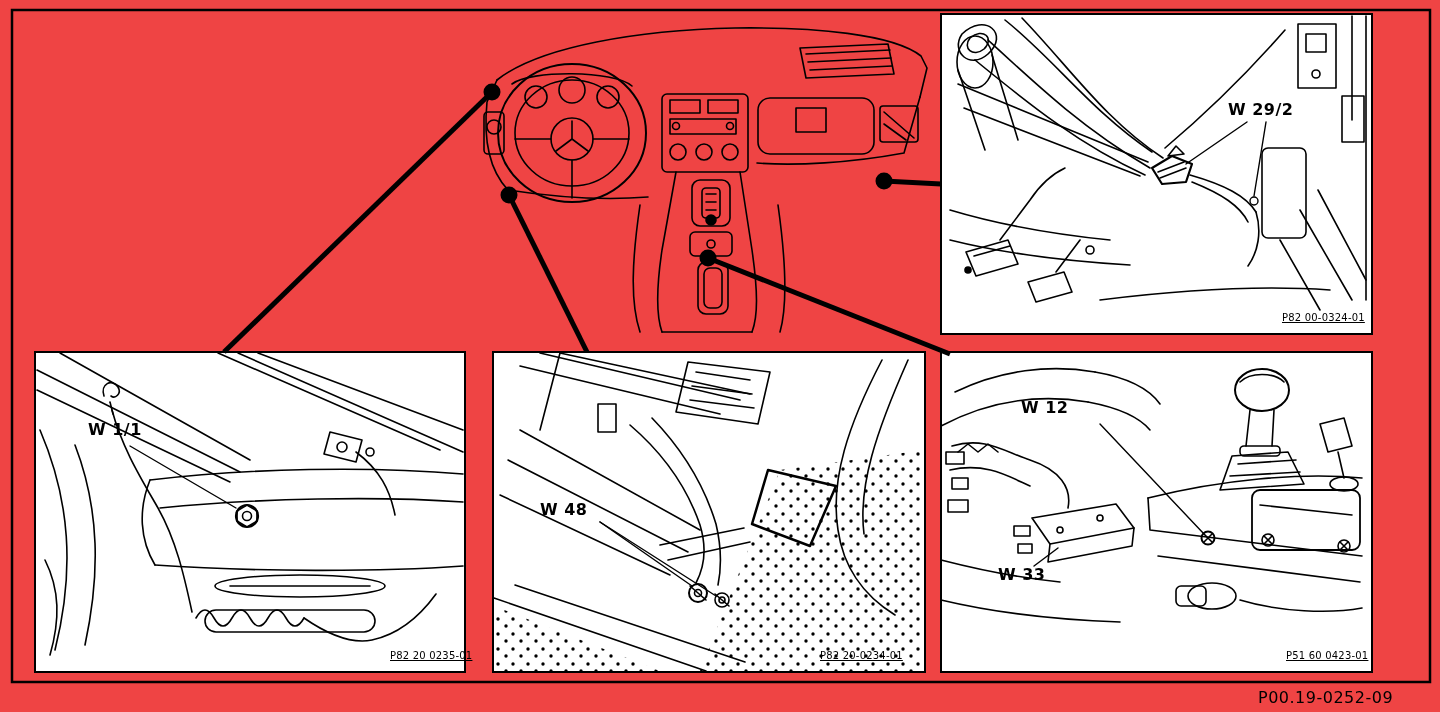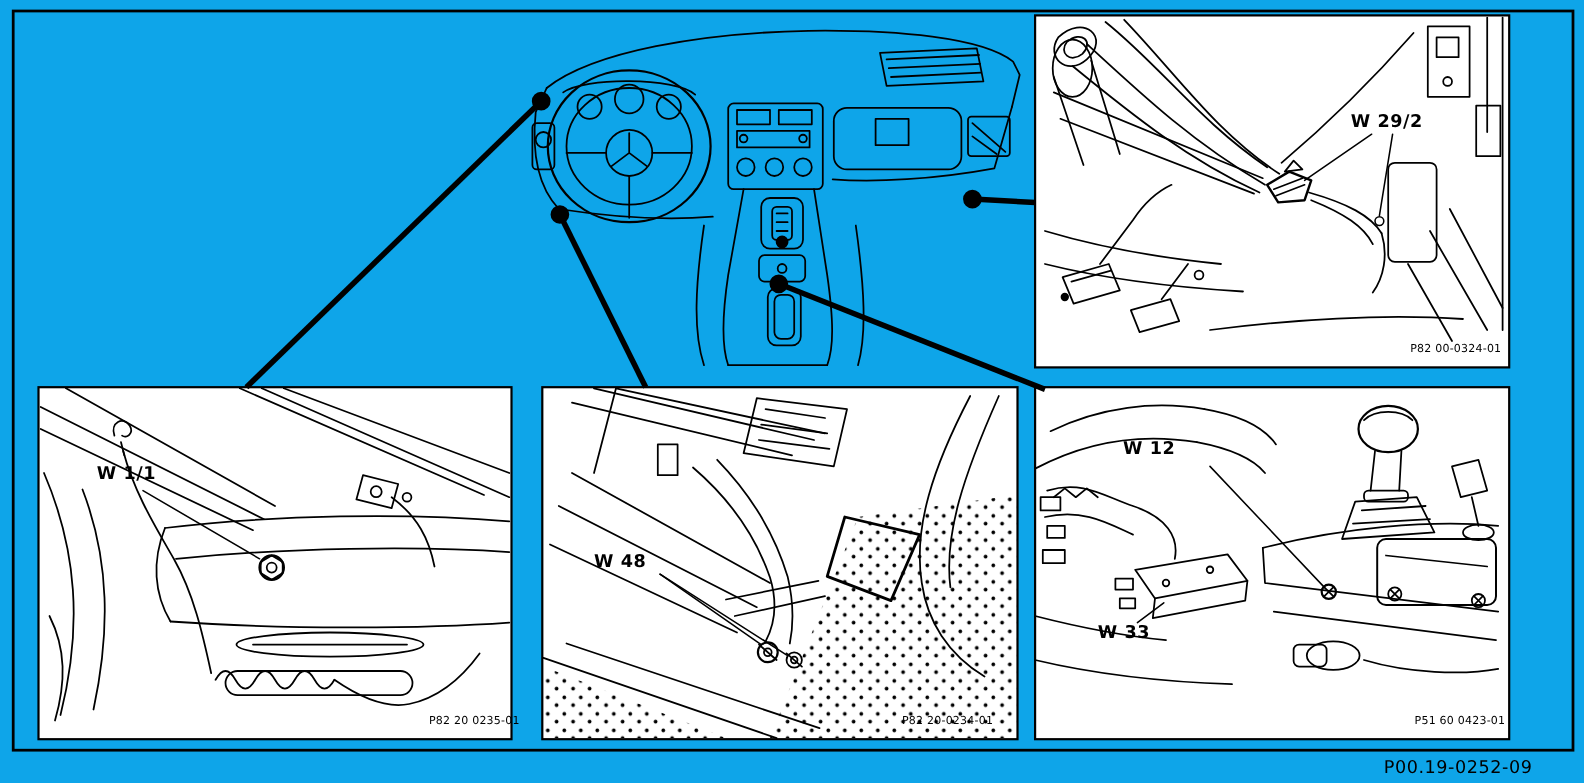--- a/index.html
+++ b/index.html
@@ -1,37 +1,38 @@
 <!DOCTYPE html>
 <html><head>
 <meta charset="utf-8">
 <style>
   html,body{margin:0;padding:0;background:#fff;}
   #stage{
     position:relative;
     width:1440px;height:712px;
-    background:#0ea5e9;
+    background:#ef4444;
     font-family:"DejaVu Sans","Liberation Sans",sans-serif;
     overflow:hidden;
   }
   svg{position:absolute;left:0;top:0;}
   .lbl{
     position:absolute;
     font-weight:bold;
     font-size:16px;
     letter-spacing:.5px;
     color:#000;
     white-space:nowrap;
   }
   .ref{
     position:absolute;
     font-size:10px;
     letter-spacing:.2px;
     color:#000;
     white-space:nowrap;
+    text-decoration:underline;
   }
   .figid{
     position:absolute;
     left:1258px;top:688px;
     font-size:16px;
     font-weight:400;
     letter-spacing:.5px;
     color:#000;
   }
   .art{fill:none;stroke:#000;stroke-width:1.6;stroke-linecap:round;stroke-linejoin:round;}

